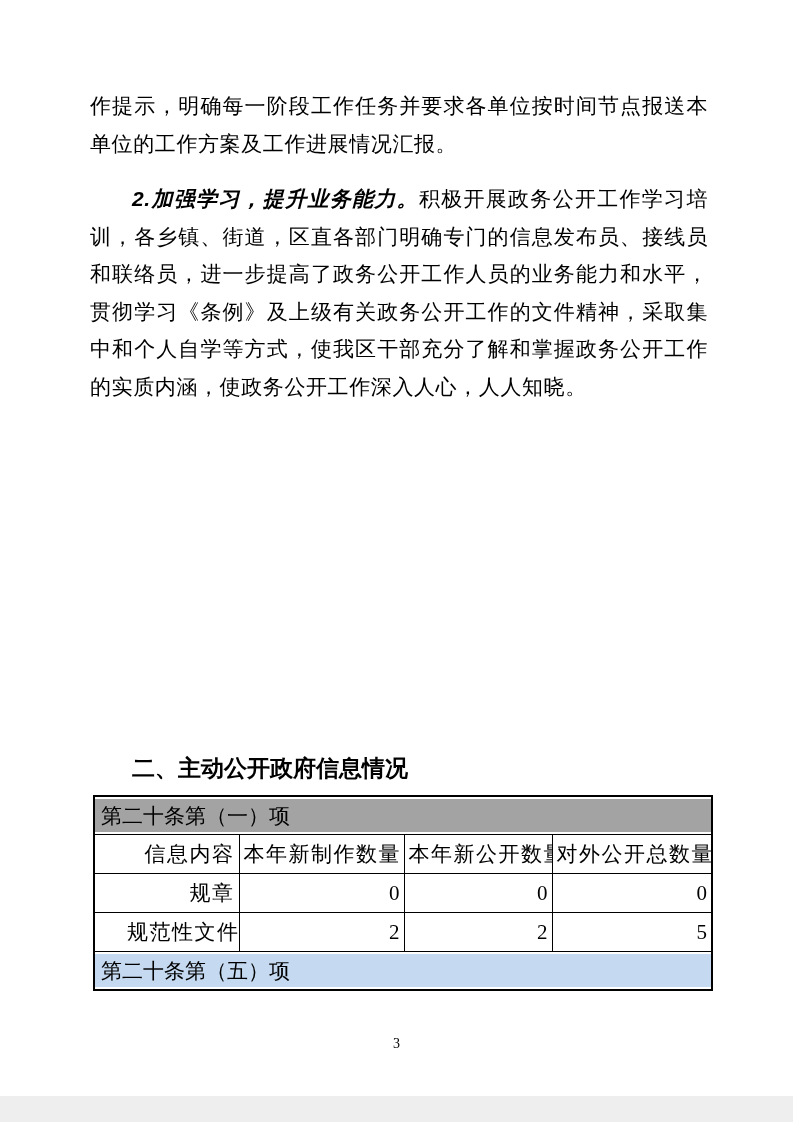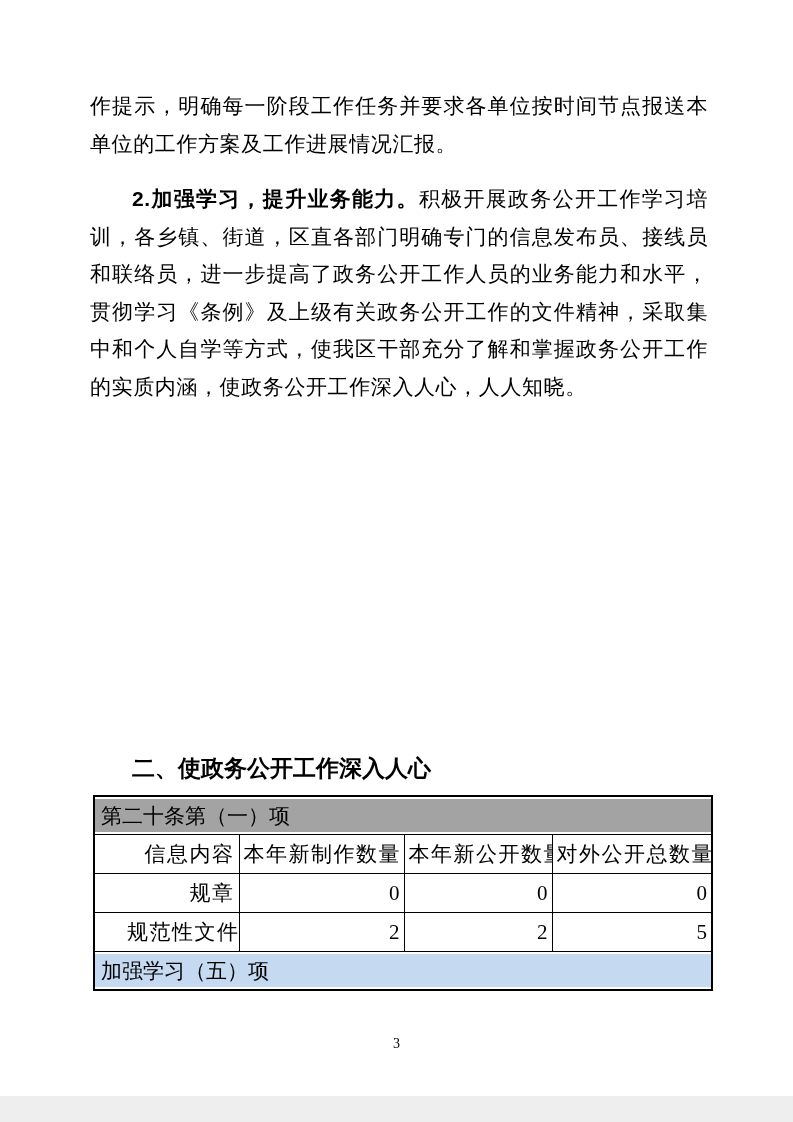--- a/index.html
+++ b/index.html
@@ -17,21 +17,21 @@
     left: 90px;
     width: 618px;
     margin: 0;
     font-size: 21px;
     line-height: 37.6px;
     text-align: justify;
     text-justify: inter-character;
     letter-spacing: 0.6px;
   }
   .body-par.indent { text-indent: 42px; }
-  .body-par b { font-family: "Liberation Sans", "DejaVu Sans", sans-serif; font-weight: 700; }
+  .body-par b { font-family: "Liberation Sans", "DejaVu Sans", sans-serif; font-weight: 700; font-style: italic; }
   #par-1 { top: 88px; }
   #par-2 { top: 180px; }
   #par-3 { top: 410px; }
   .section-heading {
     position: absolute;
     left: 90px; top: 753px;
     width: 618px;
     margin: 0;
     text-indent: 42px;
     font-family: "Liberation Sans", "DejaVu Sans", sans-serif;
@@ -78,21 +78,21 @@
 </head>
 <body>
 
 <div class="page">
 
   <p id="par-1" class="body-par"><span>作提示，明确每一阶段工作任务并要求各单位按时间节点报送本单位的工作方案及工作进展情况汇报。</span></p>
 
   <p id="par-2" class="body-par indent"><b>2.加强学习，提升业务能力。</b><span>积极开展政务公开工作学习培训，各乡镇、街道，区直各部门明确专门的信息发布员、接线员和联络员，进一步提高了政务公开工作人员的业务能力和水平，贯彻学习《条例》及上级有关政务公开工作的文件精神，采取集中和个人自学等方式，使我区干部充分了解和掌握政务公开工作的实质内涵，使政务公开工作深入人心，人人知晓。</span></p>
 
 
-  <h2 class="section-heading">二、使政务公开工作深入人心</h2>
+  <h2 class="section-heading">二、主动公开政府信息情况</h2>
 
   <table class="info-table">
     <colgroup>
       <col style="width:145px">
         <col style="width:165px">
         <col style="width:148px">
         <col style="width:160px">
     </colgroup>
     <tbody>
       <tr>
@@ -110,20 +110,20 @@
         <td>0</td>
         <td>0</td>
       </tr>
       <tr>
         <td class="lbl">规范性文件</td>
         <td>2</td>
         <td>2</td>
         <td>5</td>
       </tr>
       <tr>
-        <td class="band" colspan="4" style="background-color: rgb(197, 217, 240);">加强学习（五）项</td>
+        <td class="band" colspan="4" style="background-color: rgb(197, 217, 240);">第二十条第（五）项</td>
       </tr>
     </tbody>
   </table>
 
   <div class="page-number">3</div>
 
 </div>
 
 </body></html>

